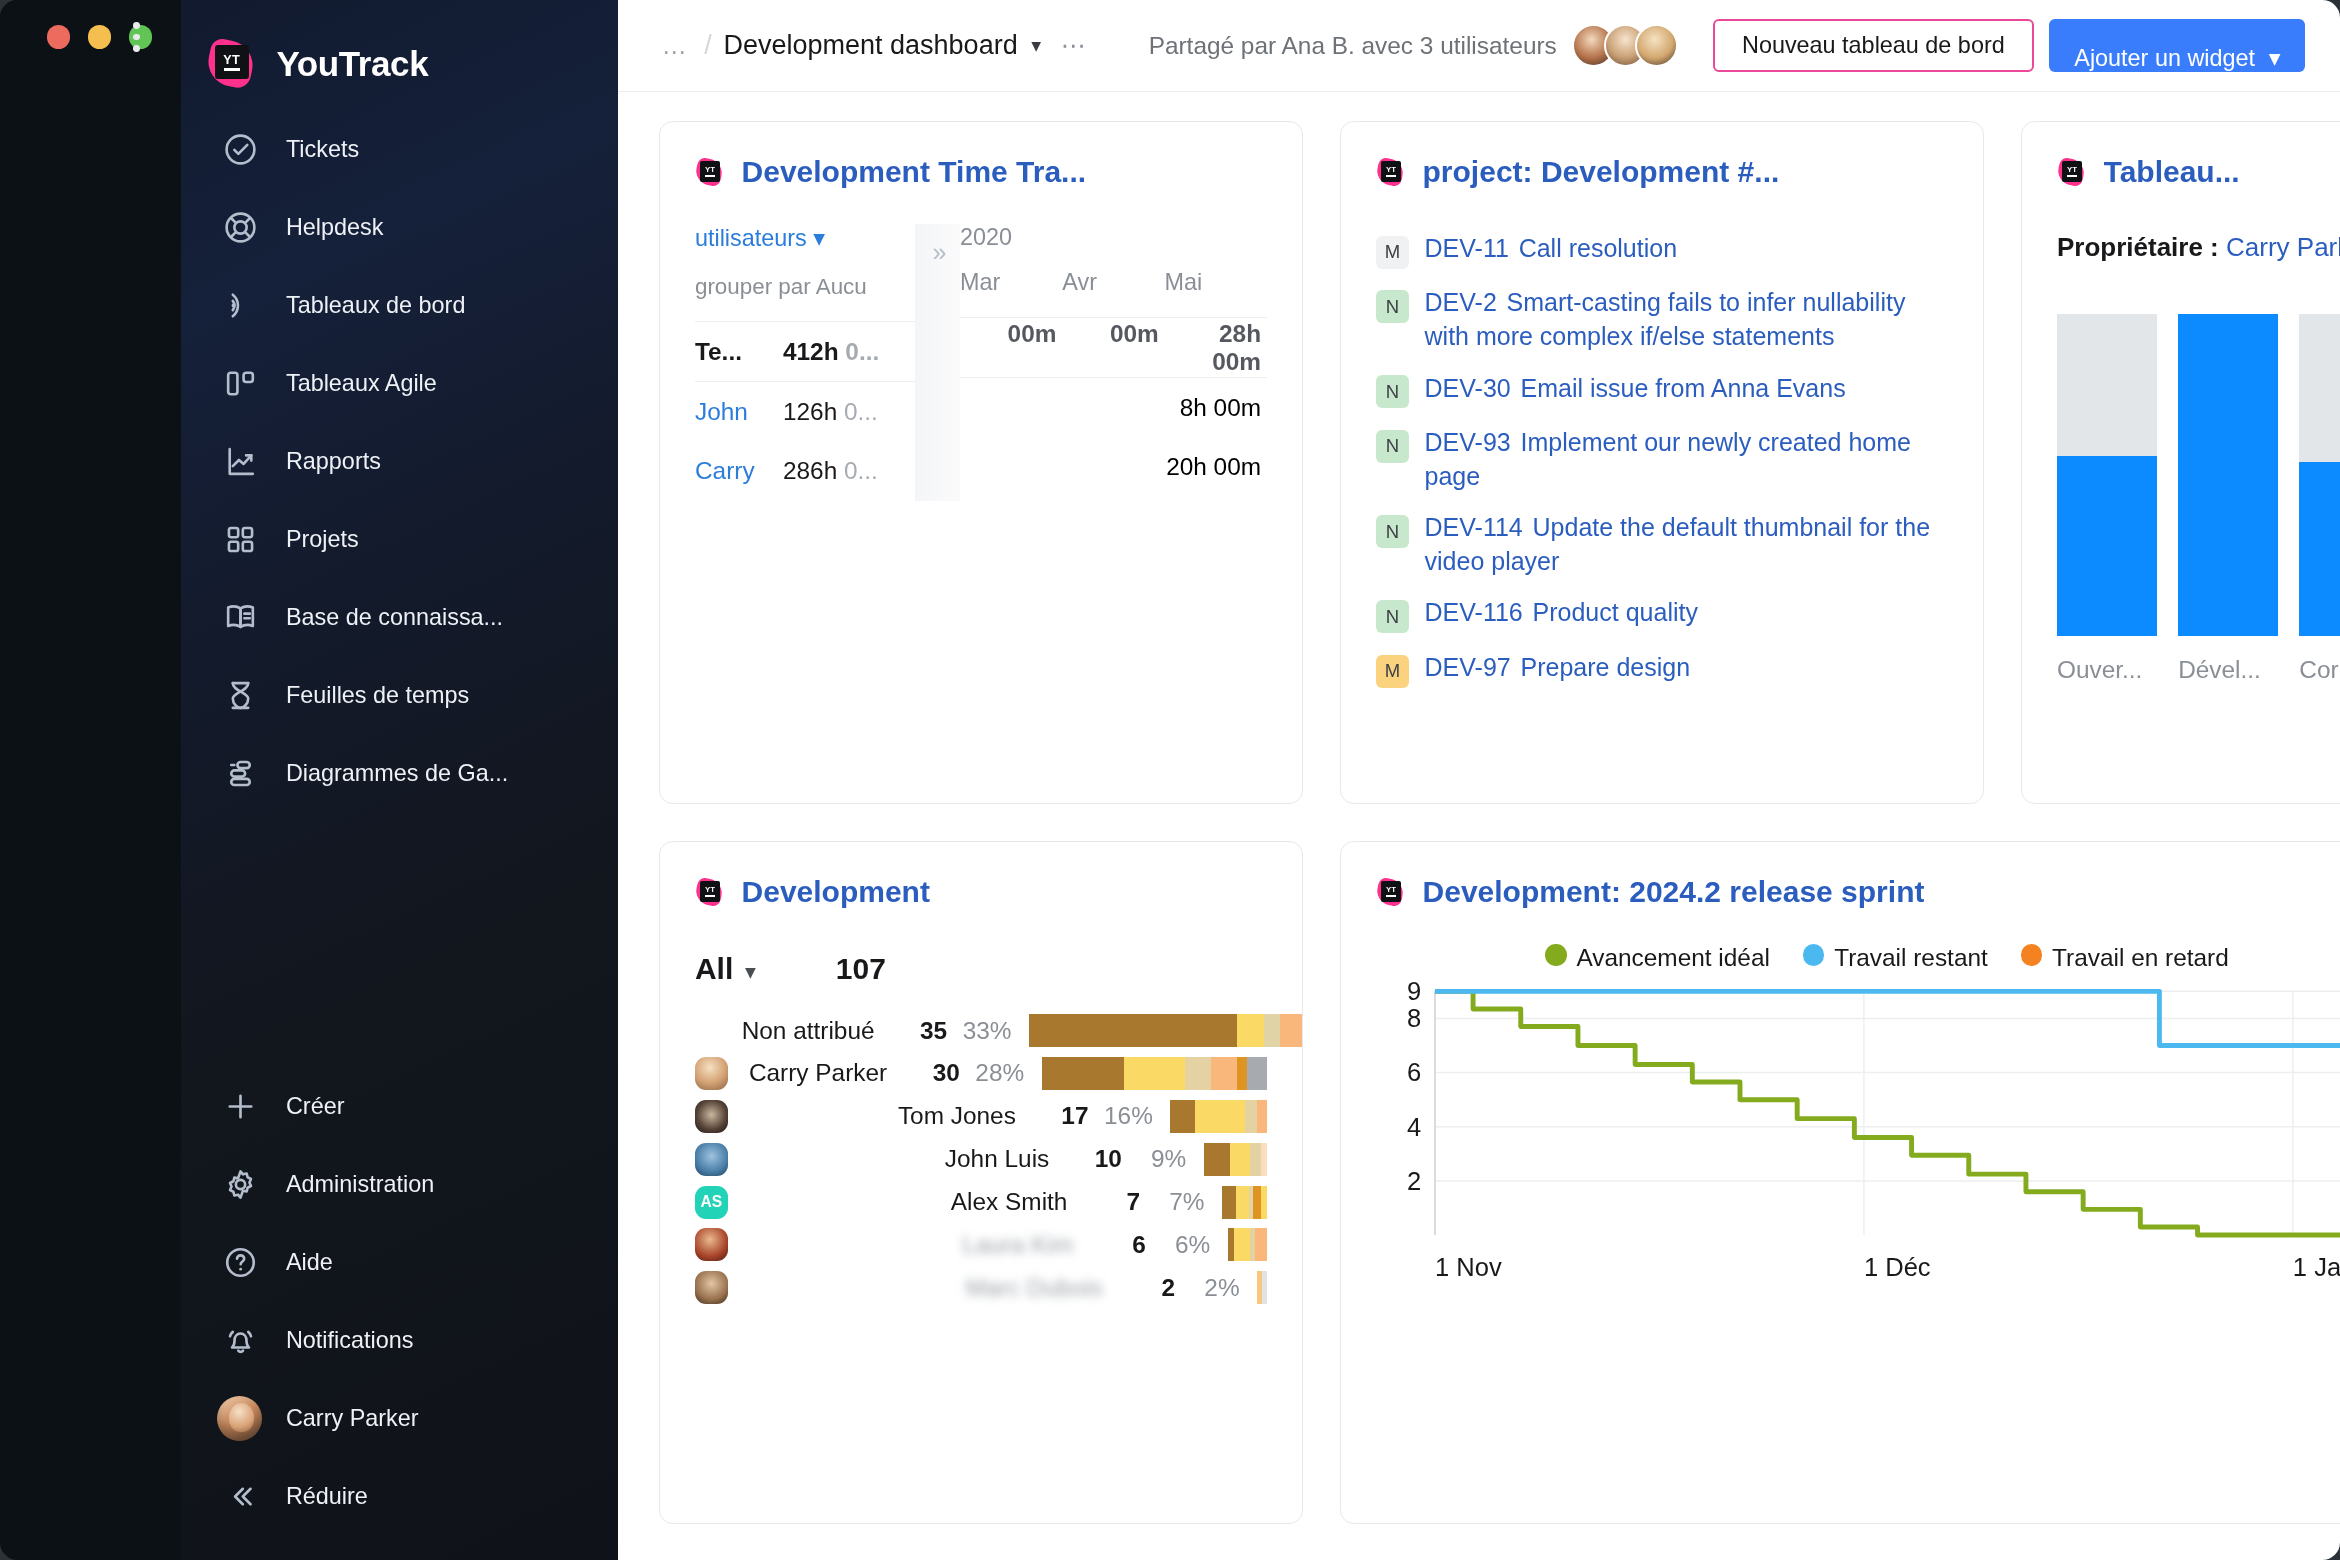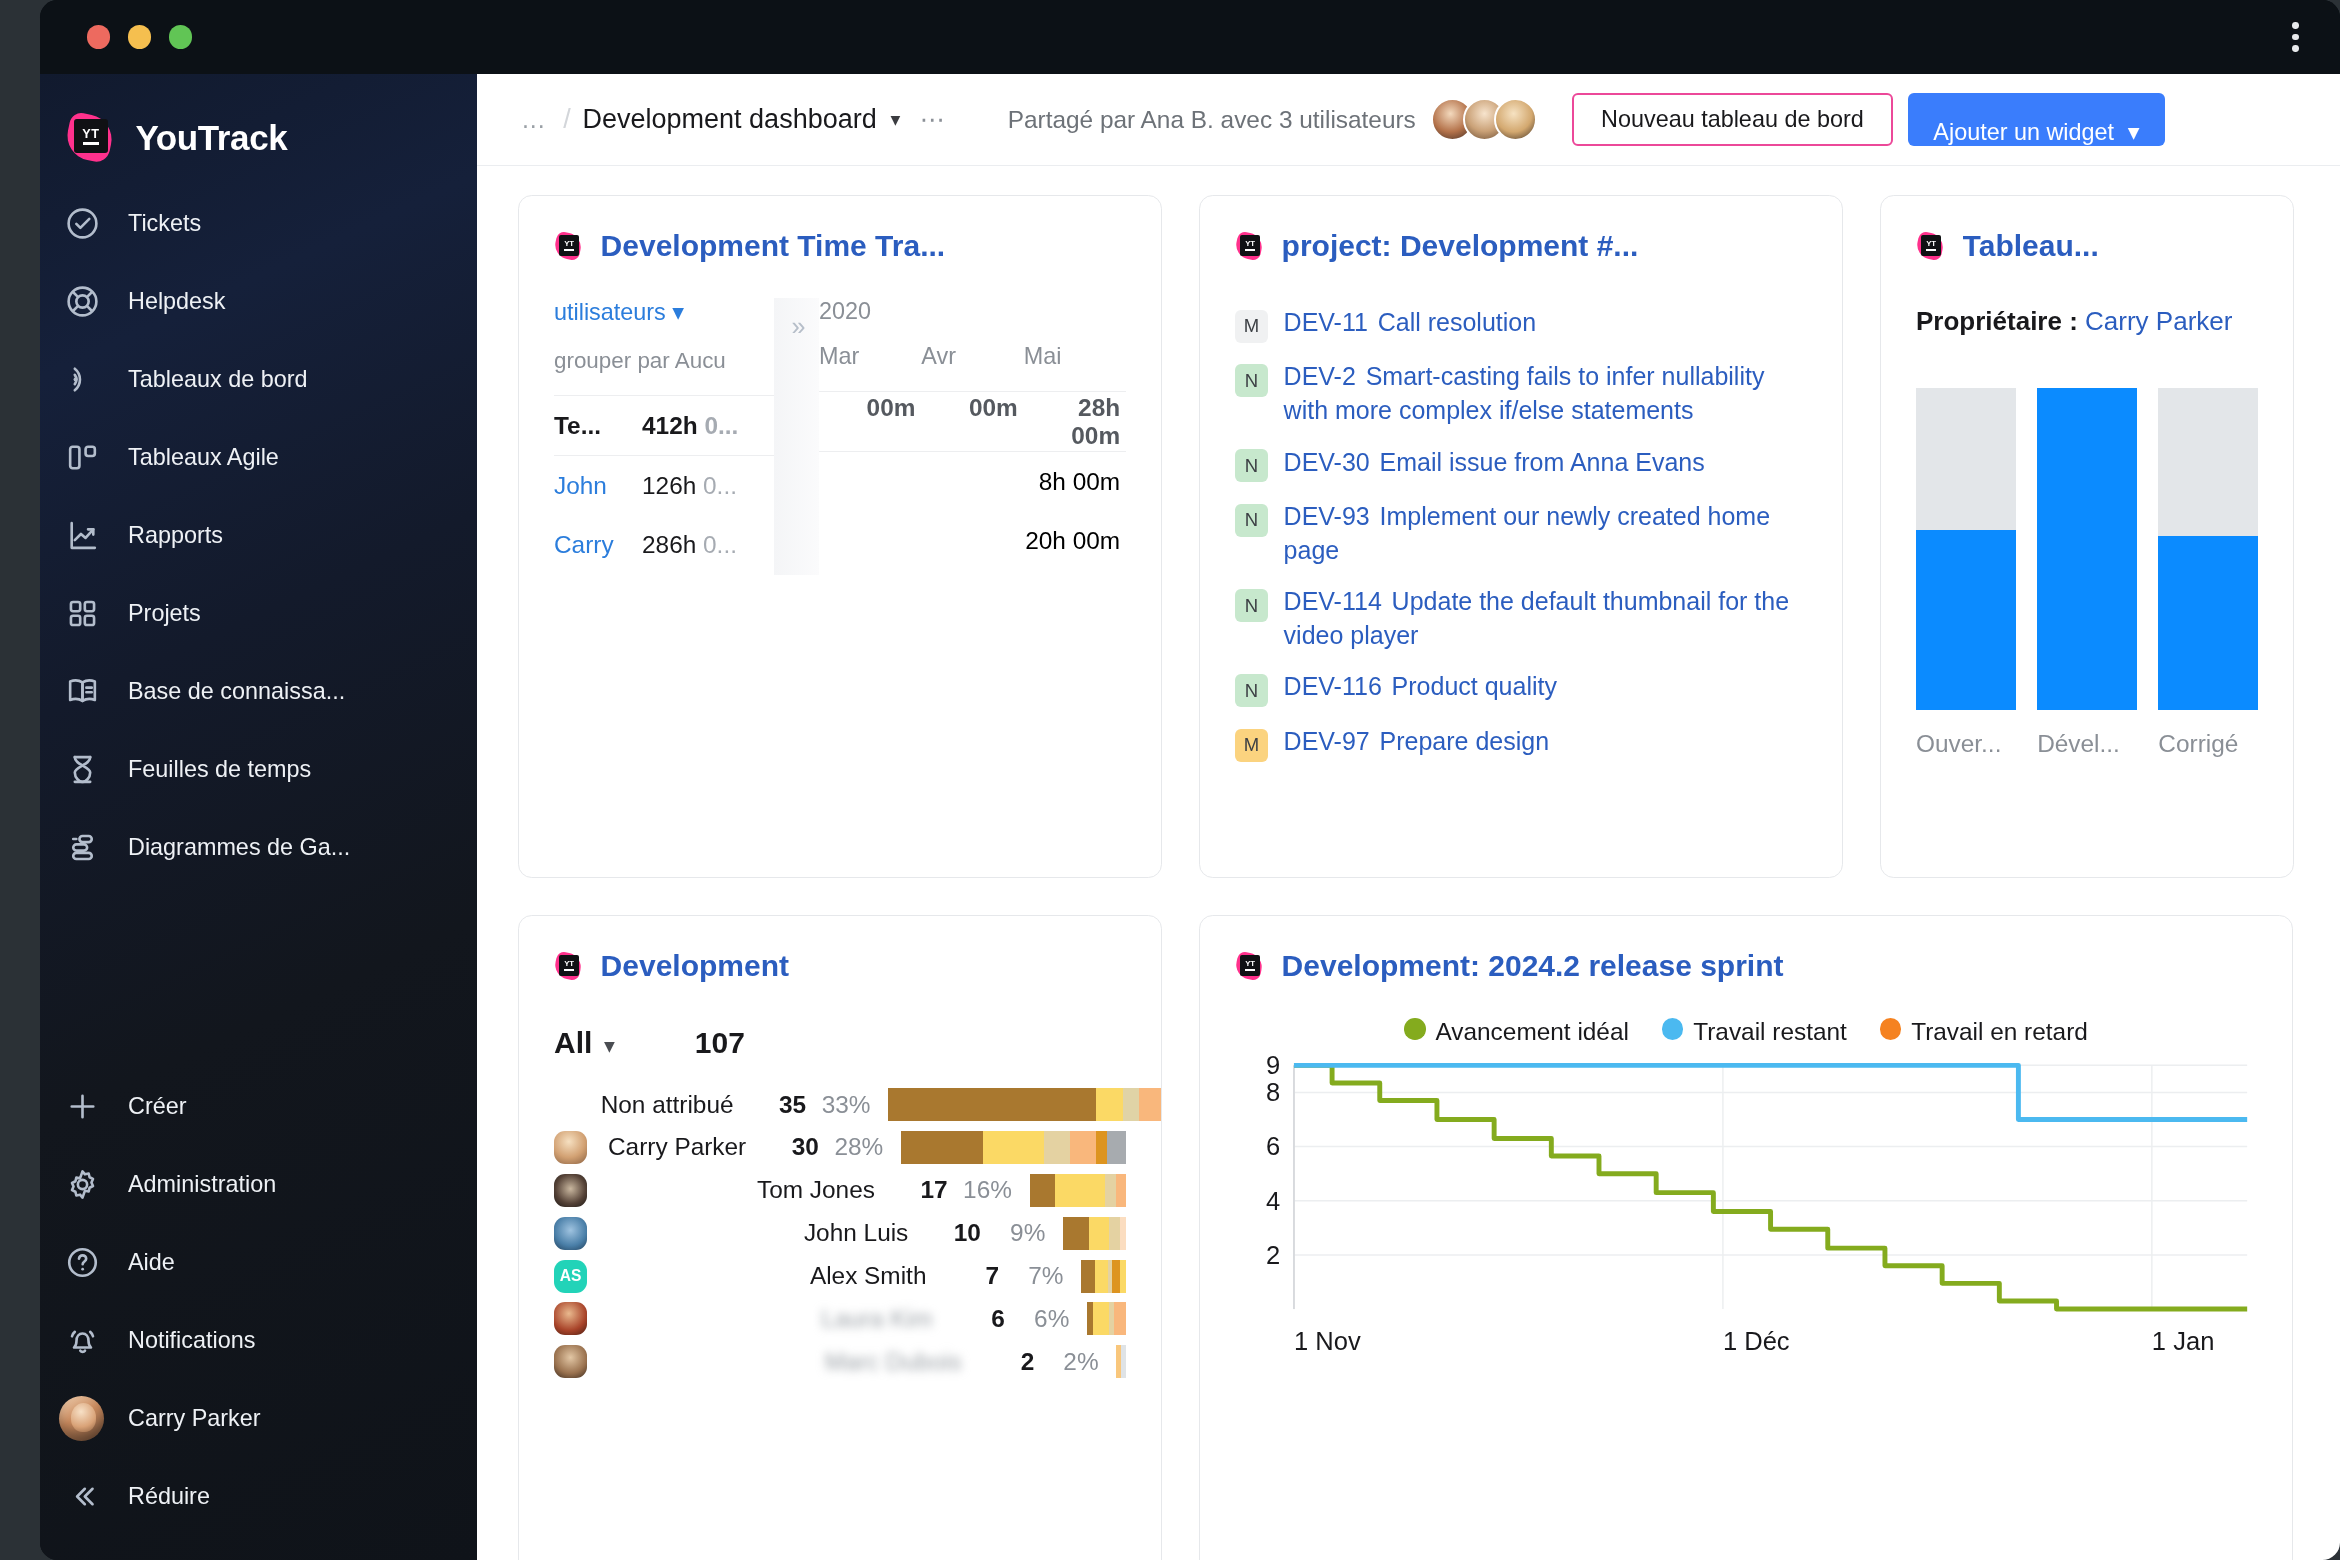--- a/index.html
+++ b/index.html
@@ -4,25 +4,24 @@
 <style>
   * { box-sizing: border-box; margin: 0; padding: 0; }
   html, body {
     width: 2341px; height: 1560px;
     font-family: "Liberation Sans", sans-serif;
     background: #2b3136;
     overflow: hidden;
   }
   .window {
     position: absolute; inset: 0;
-    display: flex; flex-direction: column;
+    display: flex; flex-direction: row;
     background: #0c1116;
     border-radius: 17.6px;
     overflow: hidden;
-    margin-left: 40px;
   }
   
   .titlebar {
     height: 74px; flex: 0 0 74px;
     background: #0c1116;
     display: flex; align-items: center;
     padding: 0 29px;
     position: relative;
   }
   .lights { display: flex; gap: 17.6px; margin-left: 17.6px; }
@@ -58,21 +57,21 @@
     display:flex; flex-direction:column; align-items:center; justify-content:center;
     gap:2px;
   }
   .yt-logo .sq .t { color:#fff; font-size:12.7px; font-weight:700; letter-spacing:0.5px; line-height:1;}
   .yt-logo .sq .u { width:15.6px; height:2.9px; background:#fff; }
   .brand-name { color: #fff; font-size: 35px; font-weight: 700; letter-spacing: -0.4px; }
 
   .nav { margin-top: 9.8px; }
   .nav-item {
     display: flex; align-items: center; gap: 25px;
-    height: 78px; padding-left: 22px;
+    height: 78px; padding-left: 39px;
     color: #eef1f5; font-size: 23.4px;
     cursor: pointer; white-space: nowrap;
   }
   .nav-ico { width: 41px; height: 41px; flex: 0 0 41px; display:flex; align-items:center; justify-content:center; color:#aeb8c7; }
   .nav-ico svg { width: 37px; height: 37px; stroke: #b3bdcc; stroke-width: 1.7; fill: none; stroke-linecap: round; stroke-linejoin: round; }
   .spacer { flex: 1; }
   .nav-bottom .nav-item { height: 78px; }
   .avatar-nav {
     width: 45px; height: 45px; border-radius: 50%;
     background: linear-gradient(150deg,#f2d3b4 0%, #c98a5e 45%, #6b4b36 100%);

